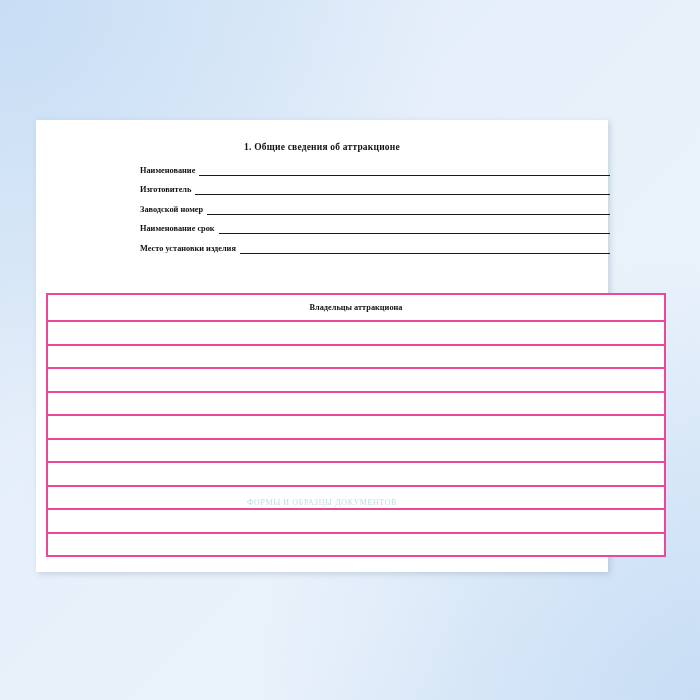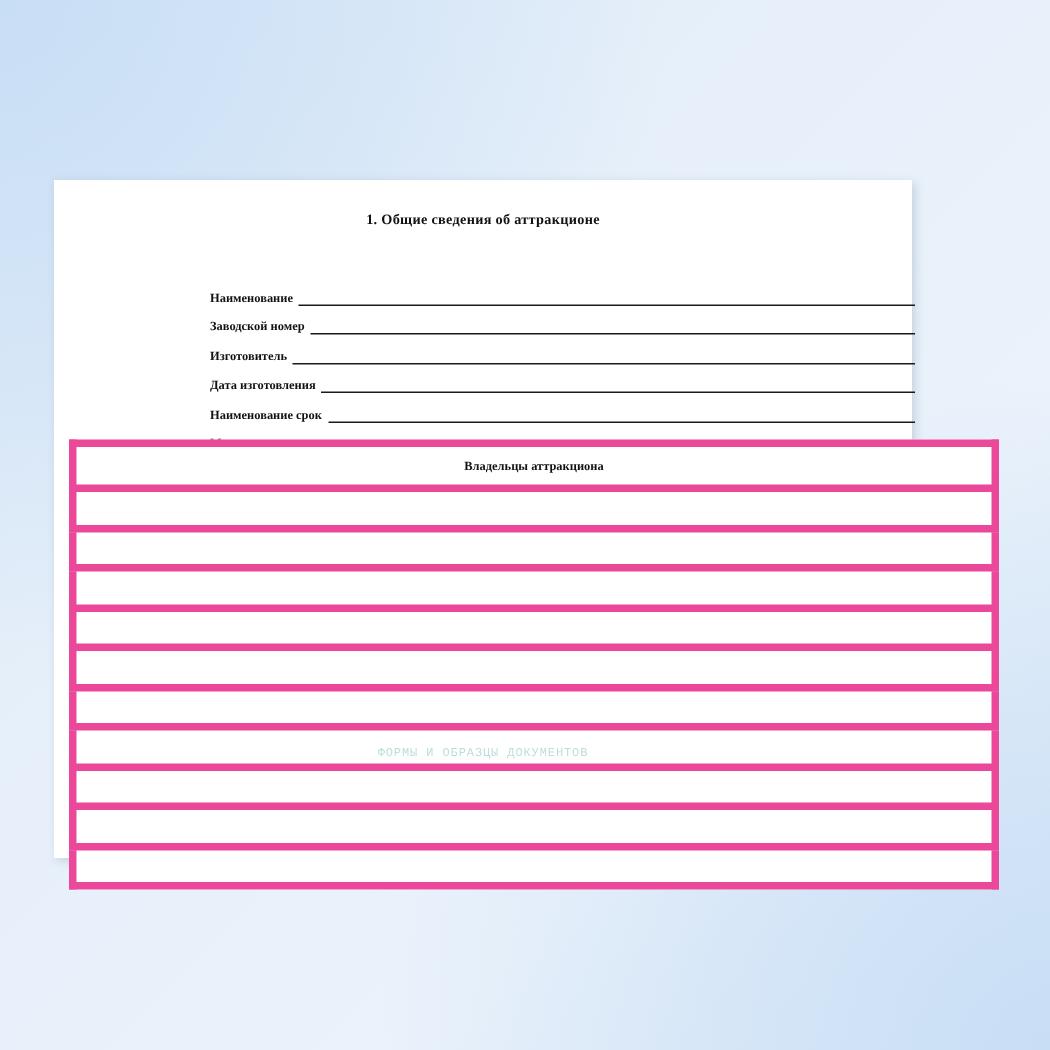--- a/index.html
+++ b/index.html
@@ -50,21 +50,21 @@
     font-size: 9.5px;
     font-weight: bold;
     letter-spacing: 0.2px;
     color: #111;
   }
 
   
   .fields {
     position: absolute;
     left: 104px;
-    top: 64px;
+    top: 36px;
     width: 470px;
   }
   .field-row {
     display: flex;
     align-items: flex-end;
     height: 19.5px;
   }
   .field-label {
     font-size: 8.3px;
     font-weight: bold;
@@ -83,21 +83,21 @@
   .owners-table {
     position: absolute;
     left: 10px;
     top: 173px;
     width: 620px;
     border: 1px solid #1c1c1c;
     border-collapse: collapse;
     background: #fff;
   }
   .owners-table td {
-    border: 5px solid #ec4899;
+    border: 2px solid #ec4899;
     height: 21.5px;
     padding: 0;
   }
   .owners-table td.header-cell {
     height: 25px;
     text-align: center;
     vertical-align: middle;
     font-size: 8.3px;
     font-weight: bold;
     color: #111;
@@ -106,21 +106,21 @@
   
   .watermark {
     position: absolute;
     left: 0;
     right: 0;
     top: 378px;
     text-align: center;
     font-size: 8px;
     letter-spacing: 0.6px;
     color: rgba(60,160,150,0.35);
-    font-family: Liberation Mono, monospace;
+    font-family: Liberation Serif, serif;
     pointer-events: none;
     white-space: nowrap;
   }
 </style>
 </head>
 <body>
 
 <div id="stage">
 
   <div id="sheet">
@@ -128,33 +128,29 @@
     <div class="doc-title">1. Общие сведения об аттракционе</div>
 
     <div class="fields">
 
       <div class="field-row">
         <span class="field-label">Наименование</span>
         <span class="field-line"></span>
       </div>
 
       <div class="field-row">
+        <span class="field-label">Изготовитель</span>
+        <span class="field-line"></span>
+      </div>
+
+      <div class="field-row">
         <span class="field-label">Заводской номер</span>
         <span class="field-line"></span>
       </div>
 
-      <div class="field-row">
-        <span class="field-label">Изготовитель</span>
-        <span class="field-line"></span>
-      </div>
-
-      <div class="field-row">
-        <span class="field-label">Дата изготовления</span>
-        <span class="field-line"></span>
-      </div>
 
 
       <div class="field-row">
         <span class="field-label">Наименование срок</span>
         <span class="field-line"></span>
       </div>
 
       <div class="field-row">
         <span class="field-label">Место установки изделия</span>
         <span class="field-line"></span>

